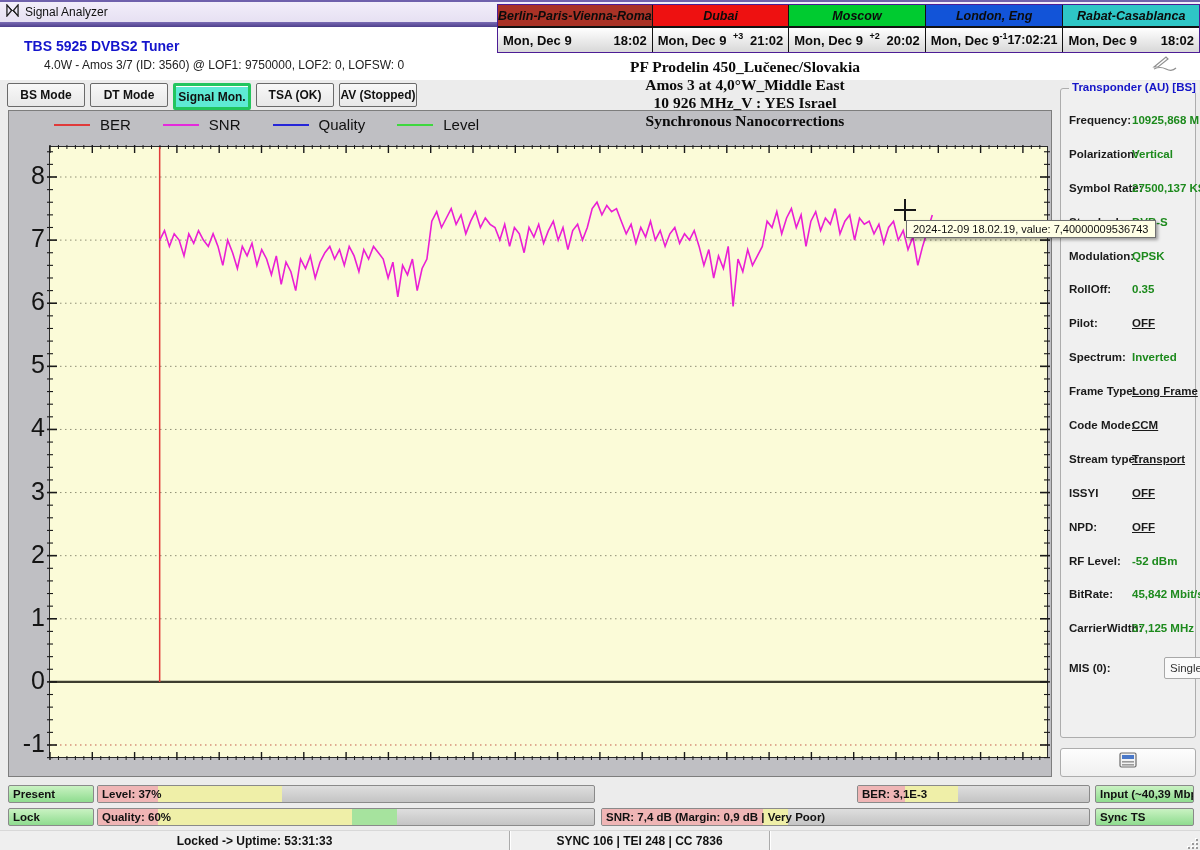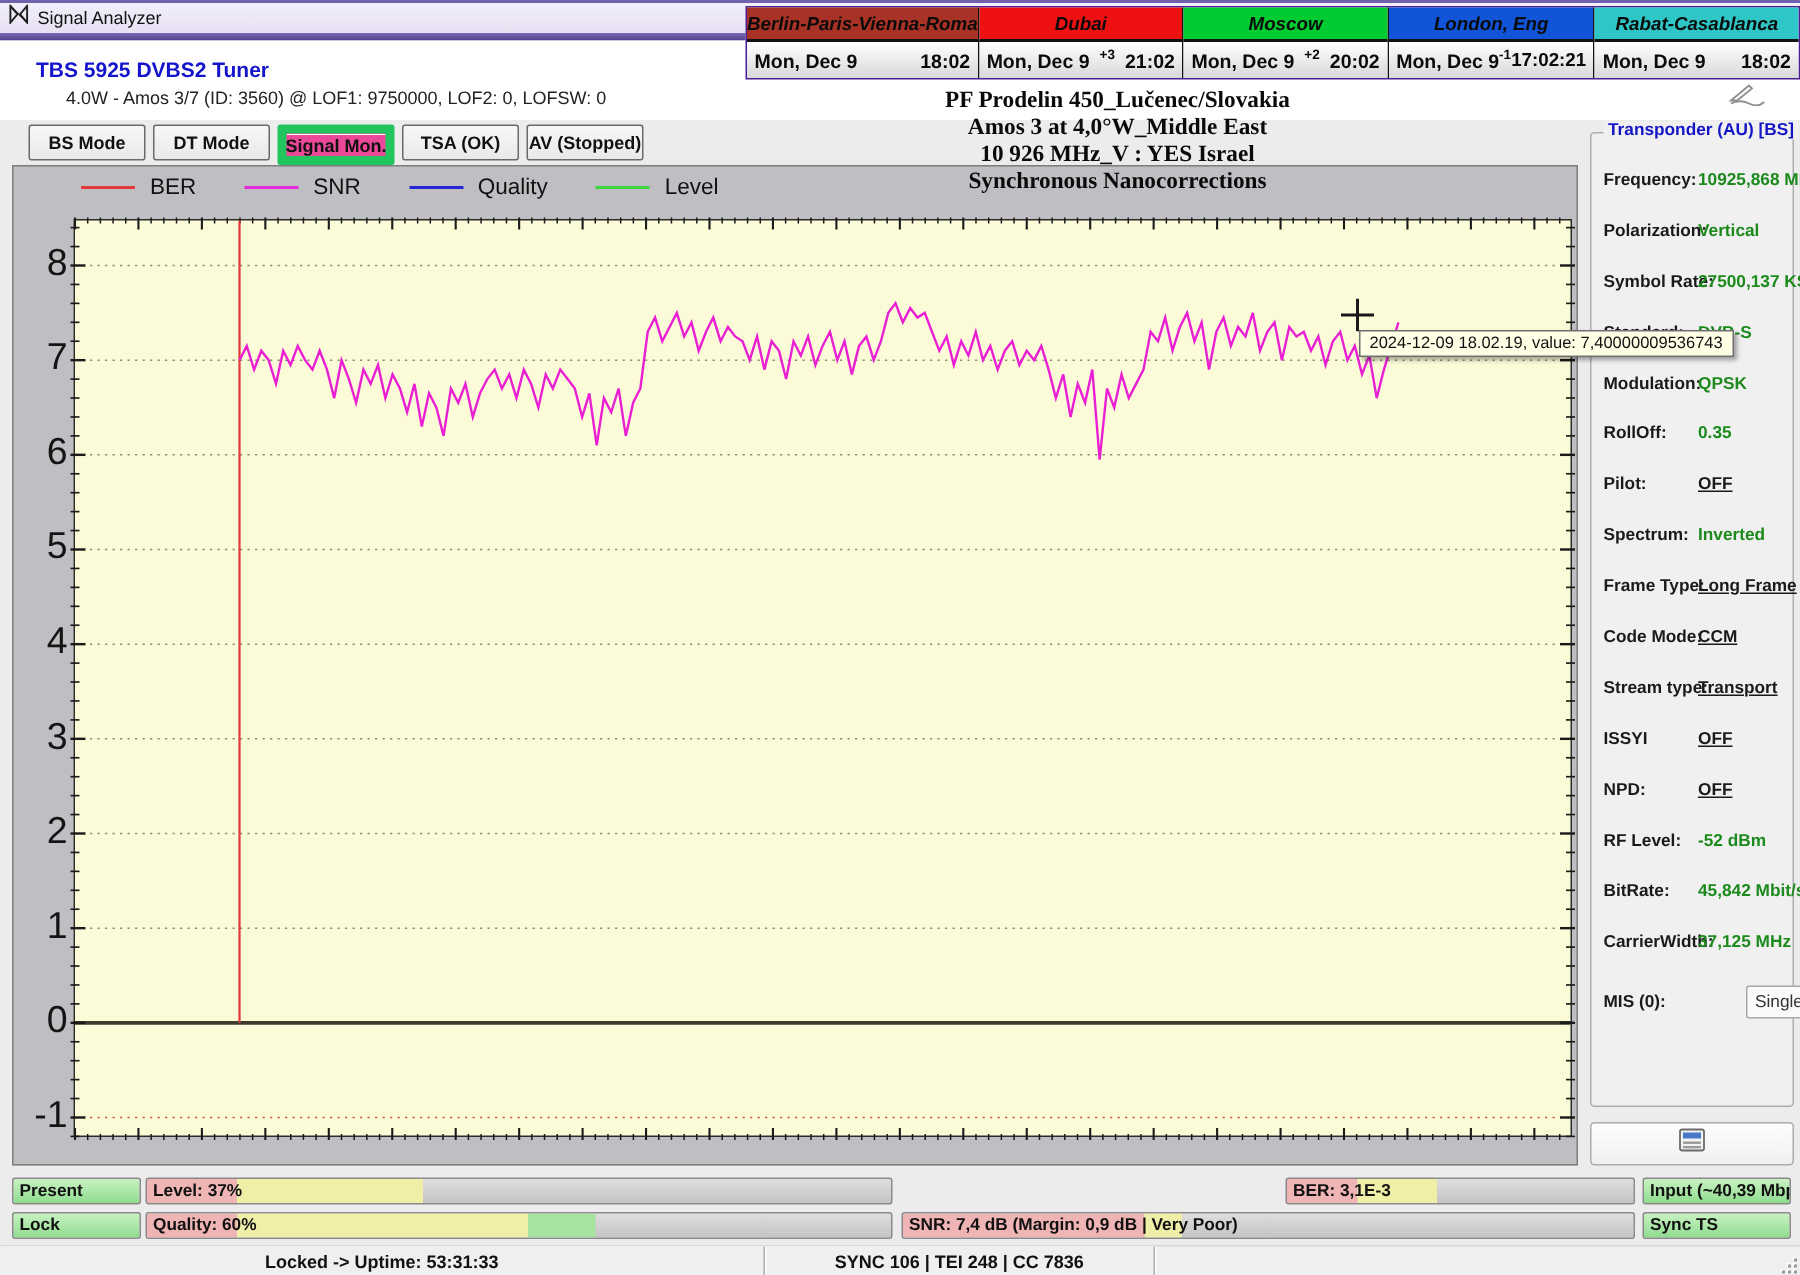--- a/index.html
+++ b/index.html
@@ -44,30 +44,30 @@
   }
   .clock-offset{font-size:9px;font-weight:bold;position:relative;top:-4px;}
   .signature-icon{position:absolute;left:1152px;top:55px;z-index:8;}
   
   .site-header{
     position:absolute;left:430px;top:58px;width:630px;z-index:6;
     text-align:center;font-family:"Liberation Serif",serif;font-weight:bold;
     font-size:15.5px;line-height:18px;color:#0a0a0a;pointer-events:none;
   }
   
-  .mode-buttons{position:absolute;left:7px;top:83px;display:flex;gap:5px;z-index:7;margin-left:12px;}
+  .mode-buttons{position:absolute;left:7px;top:83px;display:flex;gap:5px;z-index:7;}
   .mode-btn{
     width:78px;height:24px;box-sizing:border-box;
     background:linear-gradient(#F8F8F8,#E8E8E8);
     border:1px solid #6a6a6a;border-radius:2px;
     font-size:12px;font-weight:bold;color:#111;
     display:flex;align-items:center;justify-content:center;white-space:nowrap;
   }
   .mode-btn.active{
-    background:#ec4899;border:6px solid #22c55e;height:27px;
+    background:#5eead4;border:3px solid #22c55e;height:27px;
     box-shadow:0 1px 0 #fff inset;
   }
   
   .chart-container{
     position:absolute;left:8px;top:110px;width:1044px;height:667px;
     background:#BFBFC3;border:1px solid #7d7d7d;box-sizing:border-box;z-index:1;
   }
   .legend{position:absolute;left:45px;top:5px;display:flex;gap:32px;align-items:center;}
   .legend-item{display:flex;align-items:center;gap:10px;}
   .legend-line{width:36px;height:0;border-top:2px solid #000;}

